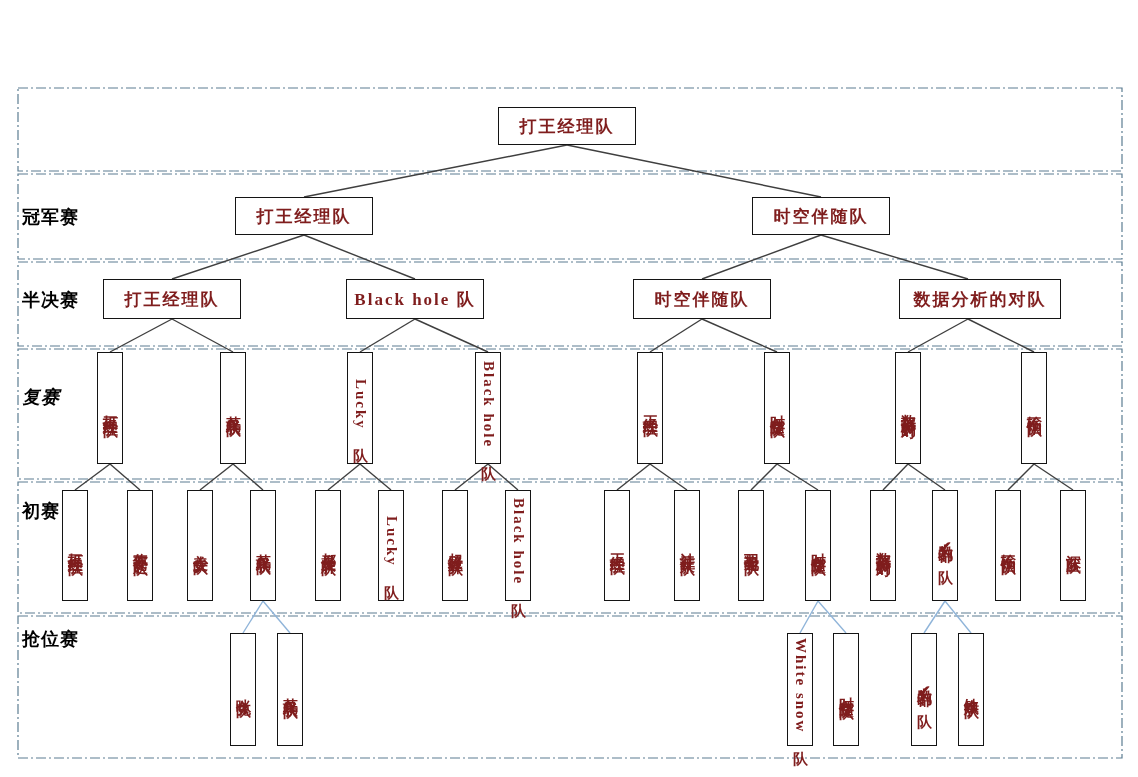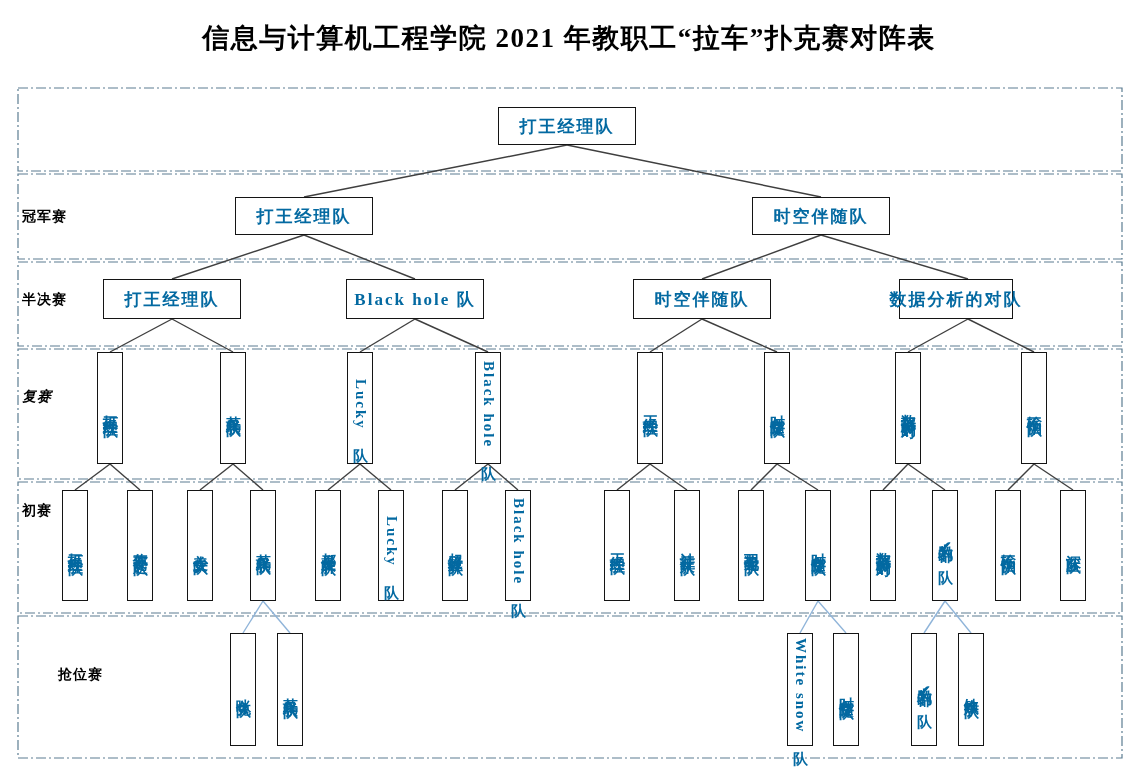--- a/index.html
+++ b/index.html
@@ -7,38 +7,37 @@
     position:relative;width:1138px;height:777px;background:#ffffff;overflow:hidden;
     font-family:"Liberation Serif","DejaVu Serif",serif;
   }
   #title{
     position:absolute;top:20px;left:0;width:100%;text-align:center;
     font-size:27px;font-weight:bold;color:#000;letter-spacing:1.5px;
   }
   #wires{position:absolute;left:0;top:0;width:1138px;height:777px;}
   .round-label{
     position:absolute;left:22px;transform:translateY(-50%);
-    font-size:14px;font-weight:bold;color:#000;white-space:nowrap;letter-spacing:1px;
+    font-size:18px;font-weight:bold;color:#000;white-space:nowrap;letter-spacing:1px;
   }
   .team-box{
     position:absolute;background:#fff;border:1.6px solid #141414;box-sizing:border-box;
-    display:flex;align-items:center;justify-content:center;color:#0369a1;
+    display:flex;align-items:center;justify-content:center;color:#7f1d1d;
   }
   .team-box.h{font-size:17px;font-weight:bold;letter-spacing:2px;white-space:nowrap;}
   .team-box.v{font-weight:bold;}
   .team-box.v .vtxt{
     writing-mode:vertical-rl;text-orientation:mixed;
     font-size:15px;letter-spacing:2px;line-height:1;white-space:nowrap;
   }
 </style>
 </head>
 <body>
 
 <div id="stage">
-  <div id="title">信息与计算机工程学院 2021 年教职工“拉车”扑克赛对阵表</div>
   <svg id="wires" xmlns="http://www.w3.org/2000/svg" width="1138" height="777">
       <rect x="18" y="88" width="1104" height="83" fill="none" stroke="#5c7d92" stroke-width="1.2" stroke-dasharray="10 3 2 3"></rect>
       <rect x="18" y="174" width="1104" height="85" fill="none" stroke="#5c7d92" stroke-width="1.2" stroke-dasharray="10 3 2 3"></rect>
       <rect x="18" y="262" width="1104" height="84" fill="none" stroke="#5c7d92" stroke-width="1.2" stroke-dasharray="10 3 2 3"></rect>
       <rect x="18" y="349" width="1104" height="130" fill="none" stroke="#5c7d92" stroke-width="1.2" stroke-dasharray="10 3 2 3"></rect>
       <rect x="18" y="482" width="1104" height="131" fill="none" stroke="#5c7d92" stroke-width="1.2" stroke-dasharray="10 3 2 3"></rect>
       <rect x="18" y="616" width="1104" height="142" fill="none" stroke="#5c7d92" stroke-width="1.2" stroke-dasharray="10 3 2 3"></rect>
       <line x1="567" y1="145" x2="304" y2="197" stroke="#3f3f3f" stroke-width="1.4"></line>
       <line x1="567" y1="145" x2="821" y2="197" stroke="#3f3f3f" stroke-width="1.4"></line>
       <line x1="304" y1="235" x2="172" y2="279" stroke="#3f3f3f" stroke-width="1.4"></line>
@@ -78,21 +77,21 @@
     </svg>
   <div id="nodes">
       <div class="team-box h" style="left: 498px; top: 107px; width: 138px; height: 38px;">打王经理队</div>
       <div class="round-label" style="top: 217px;">冠军赛</div>
       <div class="team-box h" style="left: 235px; top: 197px; width: 138px; height: 38px;">打王经理队</div>
       <div class="team-box h" style="left: 752px; top: 197px; width: 138px; height: 38px;">时空伴随队</div>
       <div class="round-label" style="top: 300px; text-align: right;">半决赛</div>
       <div class="team-box h" style="left: 103px; top: 279px; width: 138px; height: 40px;">打王经理队</div>
       <div class="team-box h" style="left: 346px; top: 279px; width: 138px; height: 40px;">Black hole 队</div>
       <div class="team-box h" style="left: 633px; top: 279px; width: 138px; height: 40px;">时空伴随队</div>
-      <div class="team-box h" style="left: 899px; top: 279px; width: 114px; height: 40px; text-align: center;">数据分析的对队</div>
+      <div class="team-box h" style="left: 899px; top: 279px; width: 162px; height: 40px; text-align: center;">数据分析的对队</div>
       <div class="round-label" style="top: 397px; font-style: italic;">复赛</div>
       <div class="team-box v" style="left: 97px; top: 352px; width: 26px; height: 112px;">
         <span class="vtxt">打王经理队</span>
       </div>
       <div class="team-box v" style="left: 220px; top: 352px; width: 26px; height: 112px;">
         <span class="vtxt">菜鸟联队</span>
       </div>
       <div class="team-box v" style="left: 347px; top: 352px; width: 26px; height: 112px;">
         <span class="vtxt">Lucky 队</span>
       </div>
@@ -153,21 +152,21 @@
       </div>
       <div class="team-box v" style="left: 932px; top: 490px; width: 26px; height: 111px;">
         <span class="vtxt">出的都✔队</span>
       </div>
       <div class="team-box v" style="left: 995px; top: 490px; width: 26px; height: 111px;">
         <span class="vtxt">输不怕队</span>
       </div>
       <div class="team-box v" style="left: 1060px; top: 490px; width: 26px; height: 111px;">
         <span class="vtxt">深蓝队</span>
       </div>
-      <div class="round-label" style="top: 675px; margin-left: 36px;">抢位赛</div>
+      <div class="round-label" style="top: 639px;">抢位赛</div>
       <div class="team-box v" style="left: 230px; top: 633px; width: 26px; height: 113px;">
         <span class="vtxt">咪兔队</span>
       </div>
       <div class="team-box v" style="left: 277px; top: 633px; width: 26px; height: 113px;">
         <span class="vtxt">菜鸟联队</span>
       </div>
       <div class="team-box v" style="left: 787px; top: 633px; width: 26px; height: 113px;">
         <span class="vtxt">White snow 队</span>
       </div>
       <div class="team-box v" style="left: 833px; top: 633px; width: 26px; height: 113px;">

